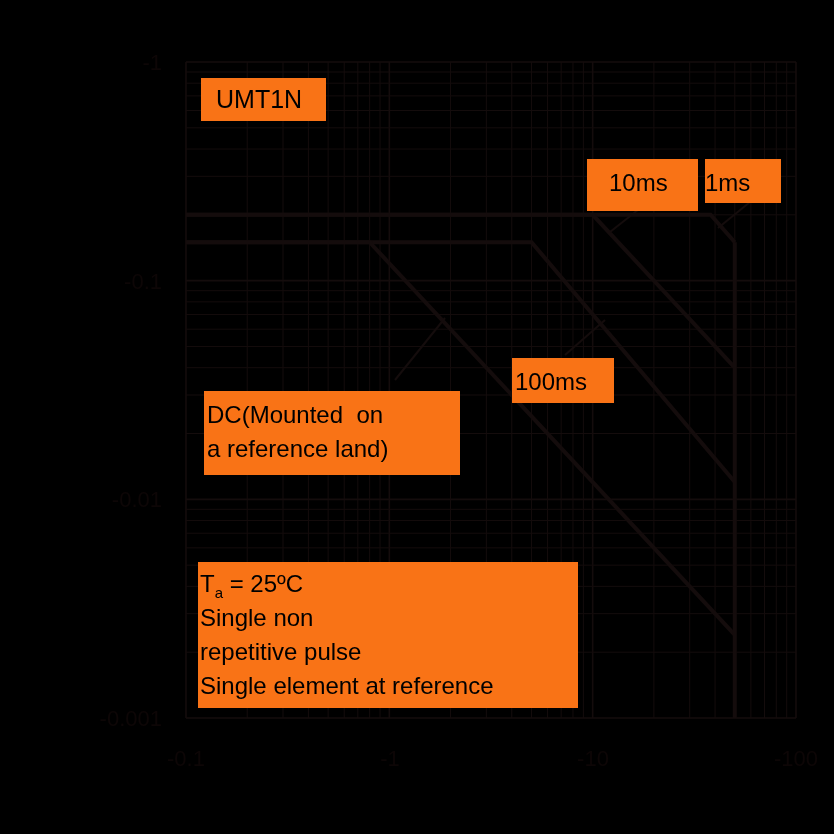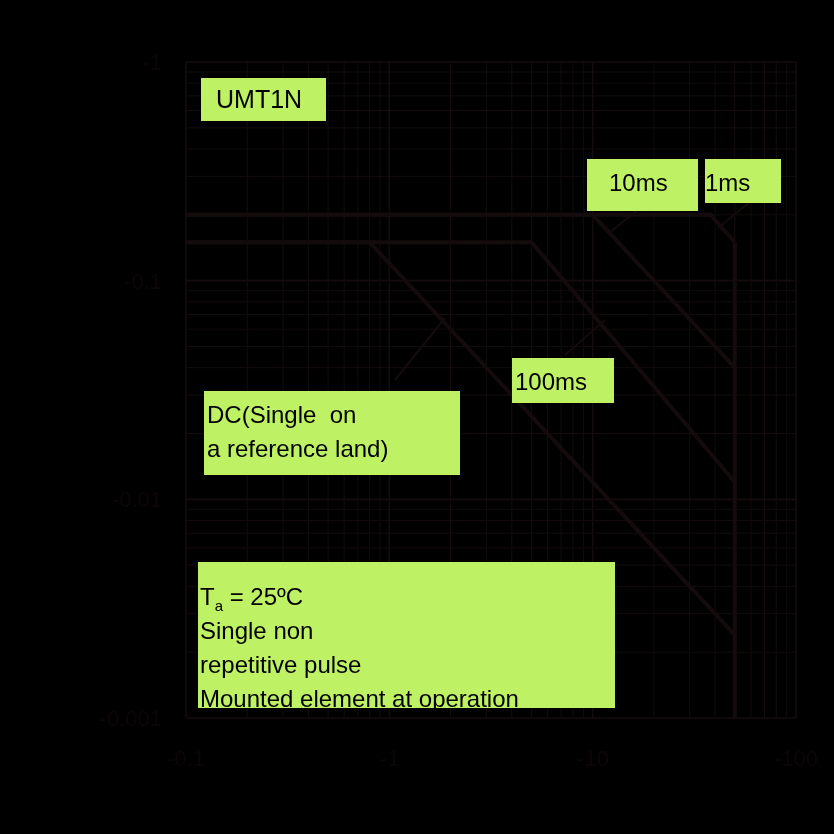--- a/index.html
+++ b/index.html
@@ -3,21 +3,21 @@
 <meta charset="utf-8">
 <style>
   html, body { margin: 0; padding: 0; background: #000000; }
   body { width: 834px; height: 834px; position: relative; overflow: hidden;
          font-family: "Liberation Sans", sans-serif; }
   #chart { position: absolute; left: 0; top: 0; }
   .tick-label { position: absolute; color: #0d0606; font-size: 22px;
                 font-family: "Liberation Sans", sans-serif; white-space: nowrap; }
   .ylab { text-align: right; width: 120px; }
   .xlab { text-align: center; width: 100px; }
-  .box { position: absolute; background: #bef264; color: #000000;
+  .box { position: absolute; background: #f97316; color: #000000;
          font-family: "Liberation Sans", sans-serif; font-size: 24px; line-height: 34px; }
   .box span { display: block; white-space: nowrap; }
   sub { font-size: 15px; vertical-align: -6px; line-height: 0; }
 </style>
 </head>
 <body>
 
 <svg id="chart" width="834" height="834" xmlns="http://www.w3.org/2000/svg">
   <g id="grid">
       <line x1="186" y1="62" x2="186" y2="718" stroke="#140c0c" stroke-width="1.6"></line>
@@ -112,22 +112,22 @@
 
 <div class="box" style="left:705px; top:159px; width:76px; height:44px; line-height:48px; box-sizing:border-box;">
   <span>1ms</span>
 </div>
 
 <div class="box" style="left:512px; top:352px; width:102px; height:45px; line-height:48px; padding-left:3px; box-sizing:border-box;margin-top:6px;">
   <span>100ms</span>
 </div>
 
 <div class="box" style="left:204px; top:391px; width:256px; height:84px; padding-left:3px; padding-top:7px; box-sizing:border-box;">
-  <span style="white-space:pre;">DC(Single  on</span>
+  <span style="white-space:pre;">DC(Mounted  on</span>
   <span>a reference land)</span>
 </div>
 
-<div class="box" style="left:198px; top:562px; width:417px; height:146px; padding-left:2px; padding-top:18px; box-sizing:border-box;">
+<div class="box" style="left:198px; top:562px; width:380px; height:146px; padding-left:2px; padding-top:5px; box-sizing:border-box;">
   <span><span style="display:inline">T</span><sub>a</sub><span style="display:inline"> = 25ºC</span></span>
   <span>Single non</span>
   <span>repetitive pulse</span>
-  <span>Mounted element at operation</span>
+  <span>Single element at reference</span>
 </div>
 
 </body></html>

